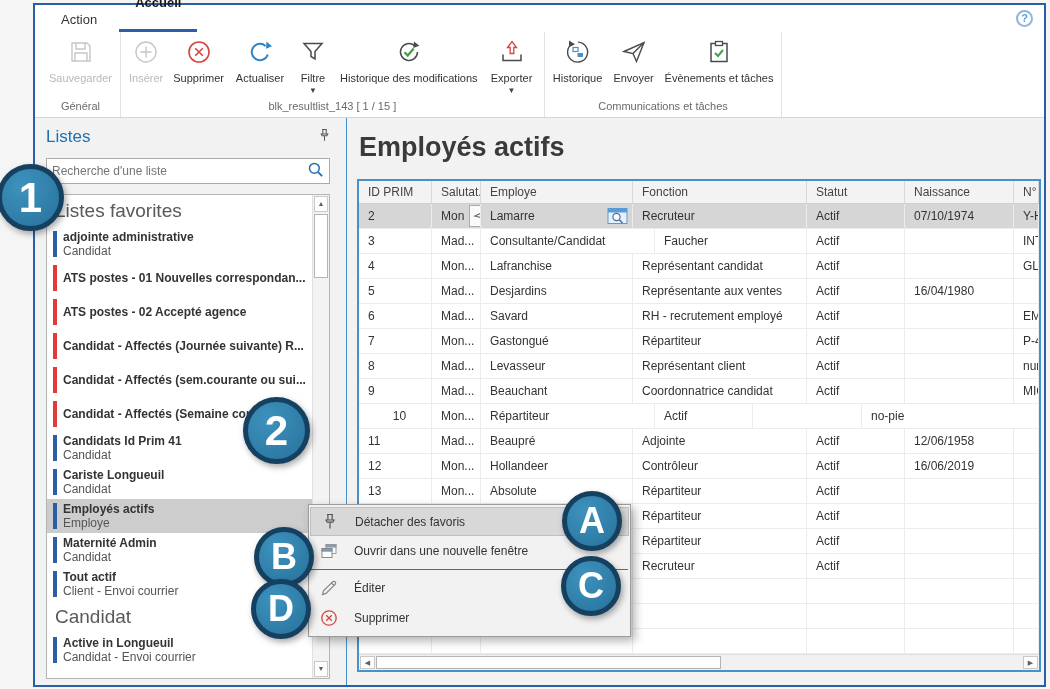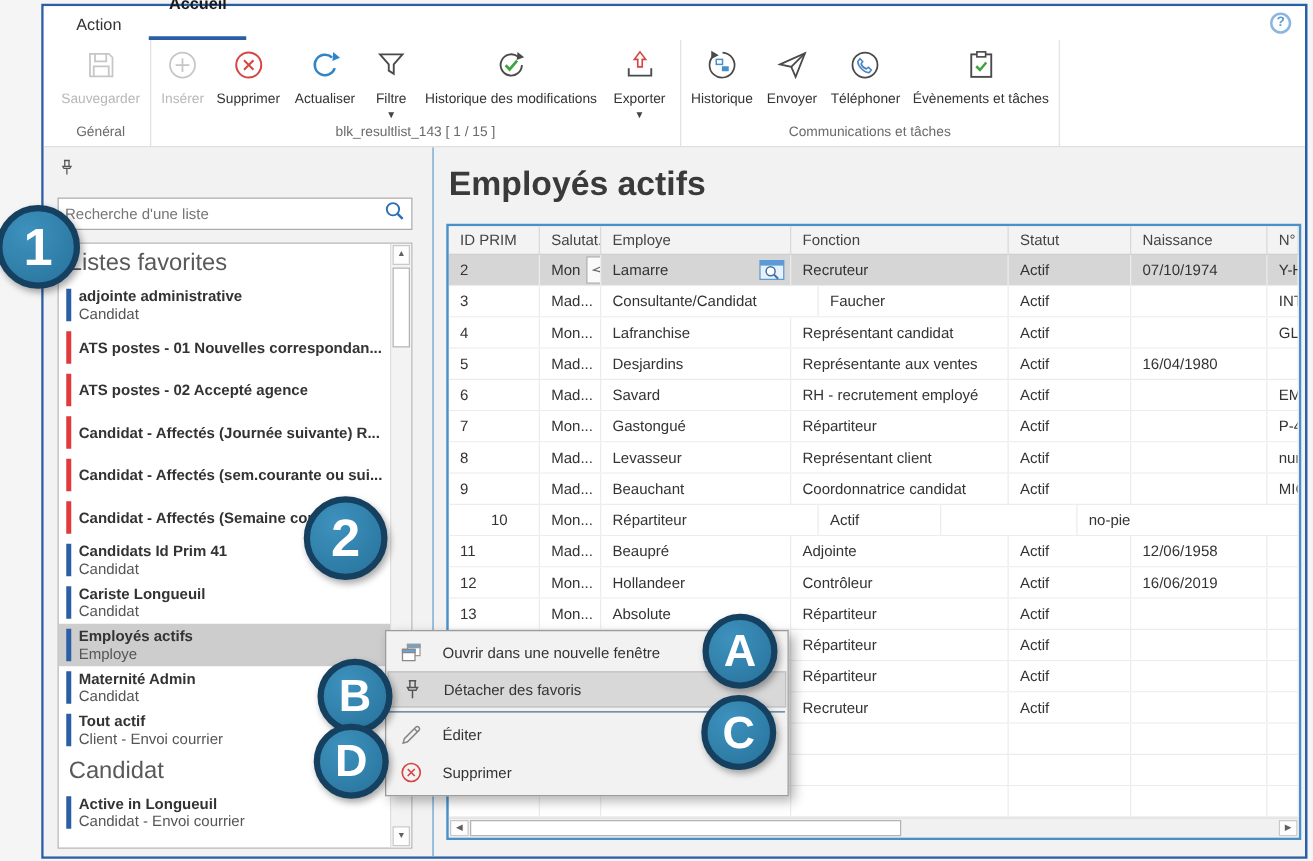--- a/index.html
+++ b/index.html
@@ -204,44 +204,38 @@
               </svg></span>
           <span class="lbl">Historique</span>
         </div>
         <div class="rbtn" style="min-width:52px">
           <span><svg viewBox="0 0 26 26" fill="none" stroke="#4a4a4a" stroke-width="1.4">
                 <path d="M3 12.5 L23 3.5 L15.5 22.5 L12 14.5 Z"></path>
                 <path d="M12 14.5 L23 3.5"></path>
               </svg></span>
           <span class="lbl">Envoyer</span>
         </div>
-        <div class="rbtn" style="min-width:64px">
-          <span><svg viewBox="0 0 26 26" fill="none">
-                <circle cx="13" cy="13" r="10" stroke="#4a4a4a" stroke-width="1.4"></circle>
-                <path d="M9 8 l2.2 2.2 -1.3 1.9 c.6 1.7 2.3 3.4 4 4 l1.9 -1.3 2.2 2.2 -1.6 2 c-3.4 .6 -9 -4.6 -9.2 -8.8 Z" stroke="#4a86c2" stroke-width="1.3"></path>
-              </svg></span>
-          <span class="lbl">Téléphoner</span>
-        </div>
         <div class="rbtn" style="min-width:70px">
           <span><svg viewBox="0 0 26 26" fill="none">
                 <rect x="5" y="4.5" width="16" height="18" stroke="#4a4a4a" stroke-width="1.5"></rect>
                 <rect x="9.5" y="2.5" width="7" height="4" fill="#fff" stroke="#4a4a4a" stroke-width="1.3"></rect>
                 <path d="M9 14 l3 3 l5 -6" stroke="#3fa33f" stroke-width="2"></path>
               </svg></span>
           <span class="lbl">Évènements et tâches</span>
         </div>
       </div>
       <div class="rgroup-label">Communications et tâches</div>
     </div>
   </div>
 
   <div class="app-body">
 
     <div class="sidebar">
       <div class="sb-header">
+        <span class="sb-title">Listes</span>
         <span><svg width="15" height="15" viewBox="0 0 16 16" fill="none" stroke="#555" stroke-width="1.1">
               <path d="M5.5 1.5 h5 M6.2 1.5 v5 M9.8 1.5 v5 M4.5 6.5 h7 l-1 1.8 h-5 Z M8 8.3 V13.5"></path>
             </svg></span>
       </div>
       <div class="search-box">
         <input placeholder="Recherche d'une liste" style="">
         <span><svg viewBox="0 0 18 18" fill="none" stroke="#2a6fb0">
               <circle cx="7.8" cy="7.8" r="5.2" stroke-width="1.6"></circle>
               <path d="M11.8 11.8 L16 16" stroke-width="2"></path>
             </svg></span>
@@ -485,39 +479,39 @@
           <div class="hs-btn left">◀</div>
           <div class="h-thumb"></div>
           <div class="hs-btn right">▶</div>
         </div>
       </div>
     </div>
   </div>
 </div>
 
 <div class="context-menu">
+    <div class="menu-item hl">
+      <span class="micon">
+        <svg viewBox="0 0 20 20" fill="none" stroke="#555" stroke-width="1.2">
+          <path d="M7 2.5 h6 M7.9 2.5 v5.5 M12.1 2.5 v5.5 M6 8 h8 l-1.2 2.2 h-5.6 Z M10 10.2 V16.5"></path>
+        </svg>
+      </span>
+      <span>Détacher des favoris</span>
+    </div>
     <div class="menu-item">
       <span class="micon">
         <svg viewBox="0 0 20 20">
           <rect x="7" y="3.5" width="10" height="9" fill="#fff" stroke="#999"></rect>
           <rect x="7" y="3.5" width="10" height="2.6" fill="#6aa3d8" stroke="#999"></rect>
           <rect x="3" y="7.5" width="10" height="9" fill="#fff" stroke="#888"></rect>
           <rect x="3" y="7.5" width="10" height="2.6" fill="#6aa3d8" stroke="#888"></rect>
         </svg>
       </span>
       <span>Ouvrir dans une nouvelle fenêtre</span>
     </div>
-    <div class="menu-item hl">
-      <span class="micon">
-        <svg viewBox="0 0 20 20" fill="none" stroke="#555" stroke-width="1.2">
-          <path d="M7 2.5 h6 M7.9 2.5 v5.5 M12.1 2.5 v5.5 M6 8 h8 l-1.2 2.2 h-5.6 Z M10 10.2 V16.5"></path>
-        </svg>
-      </span>
-      <span>Détacher des favoris</span>
-    </div>
     <div class="menu-sep"></div>
     <div class="menu-item">
       <span class="micon">
         <svg viewBox="0 0 20 20" fill="none" stroke="#858585" stroke-width="1.2">
           <path d="M3.5 16.5 l1 -3.6 L13.6 3.8 a1.7 1.7 0 0 1 2.5 2.5 L7 15.4 Z"></path>
           <path d="M12.5 5 l2.4 2.4"></path>
         </svg>
       </span>
       <span>Éditer</span>
     </div>

